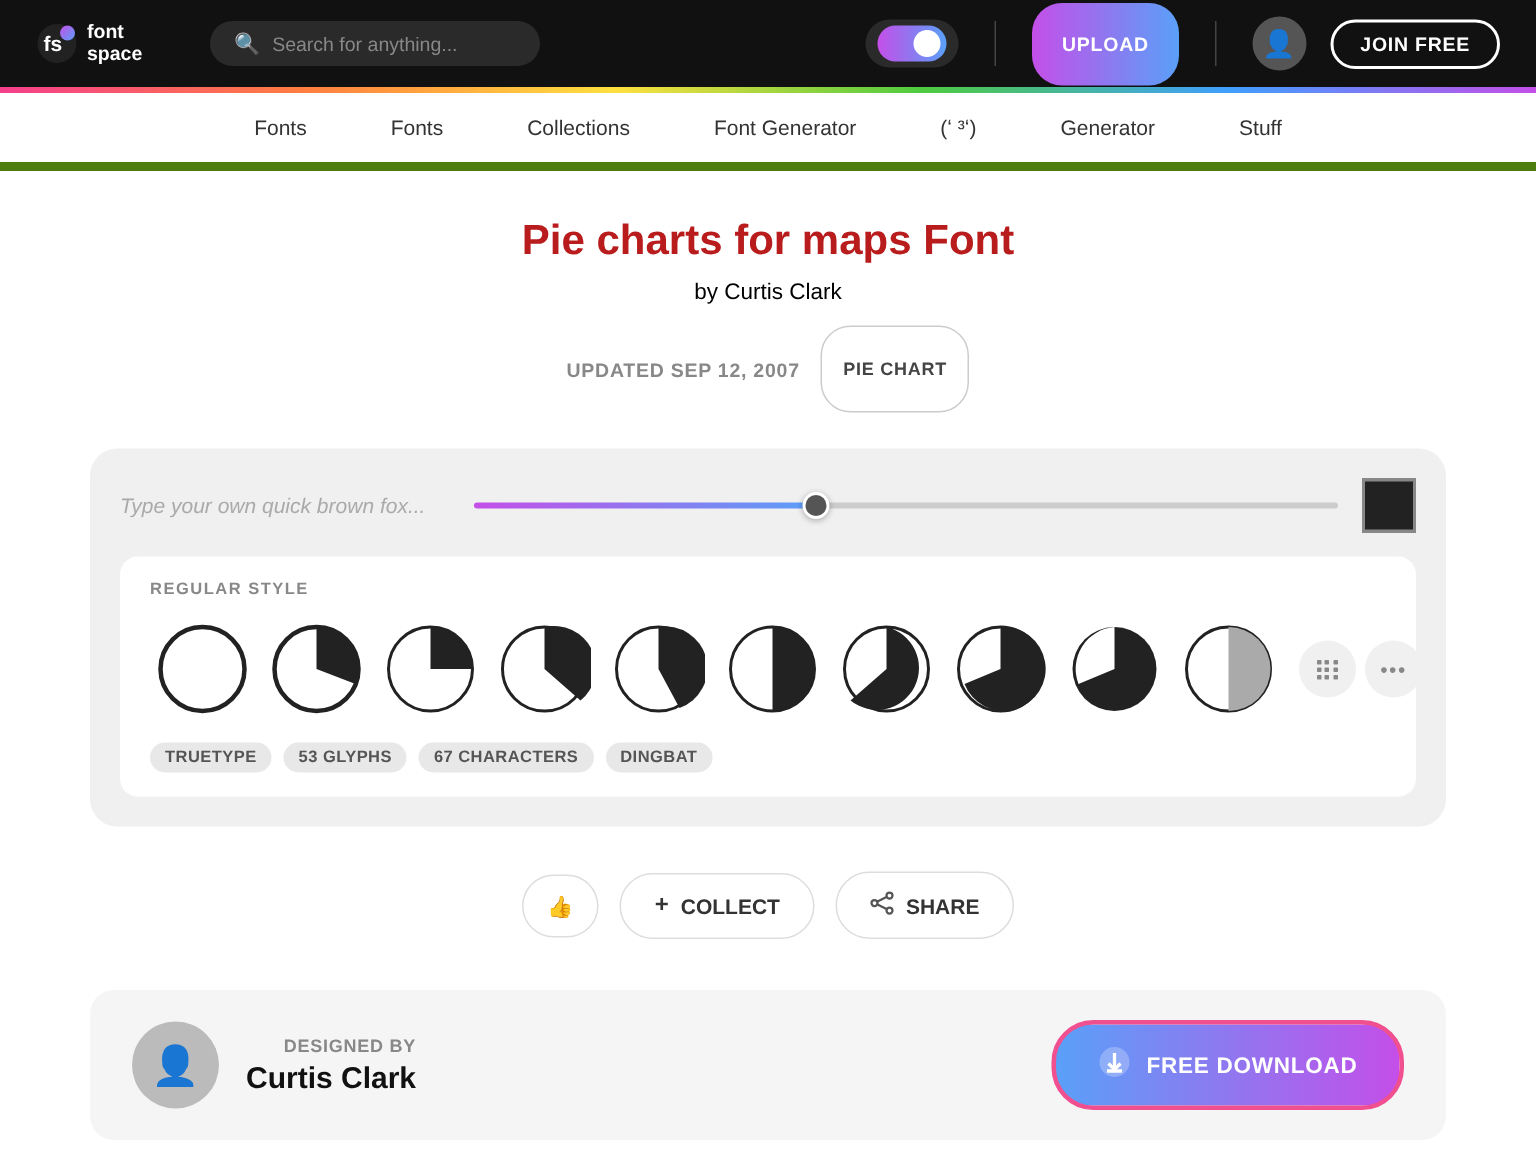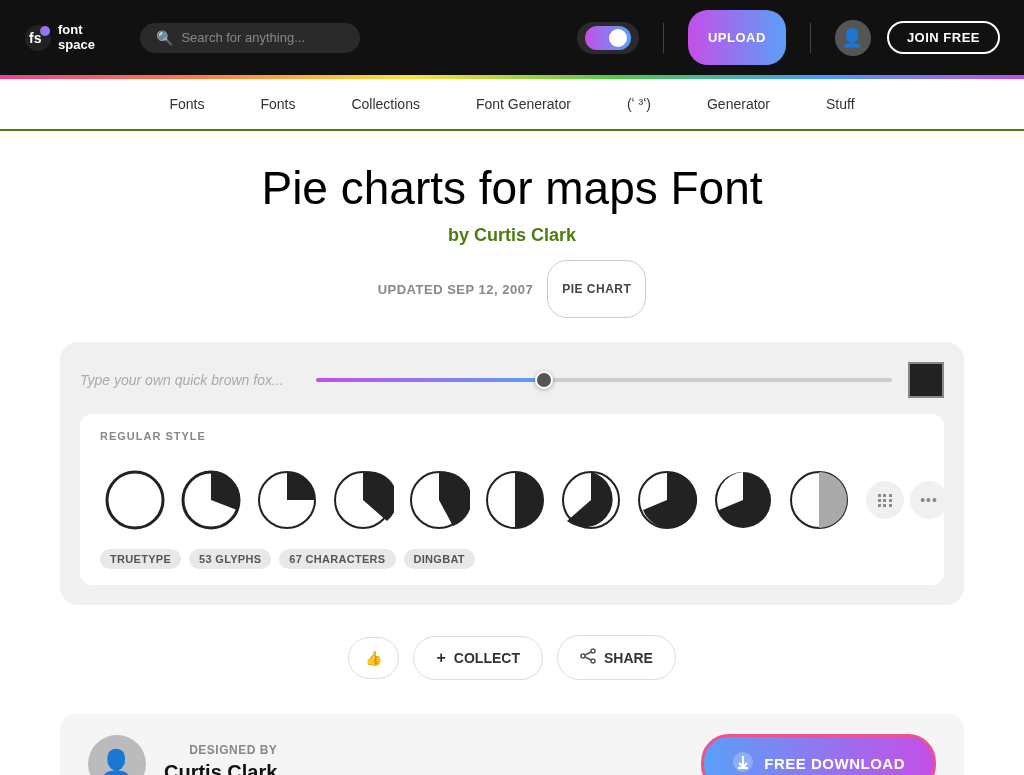--- a/index.html
+++ b/index.html
@@ -4,21 +4,21 @@
   <style>
     * { margin: 0; padding: 0; box-sizing: border-box; }
     body { font-family: 'Helvetica Neue', Arial, sans-serif; background: #fff; color: #222; width: 1024px; min-height: 775px; overflow-x: hidden; }
 
     
     .header {
       background: #111;
       display: flex;
       align-items: center;
       padding: 0 24px;
-      height: 75px;
+      height: 58px;
       gap: 16px;
     }
     .logo-area {
       display: flex;
       align-items: center;
       gap: 6px;
       min-width: 100px;
     }
     .logo-icon {
       width: 28px;
@@ -114,50 +114,49 @@
       background: linear-gradient(90deg, #f43f8c, #ff7e3f, #ffe03f, #4ecb3f, #3f9fff, #c44fe8);
     }
 
     
     .nav {
       display: flex;
       align-items: center;
       justify-content: center;
       gap: 0;
       padding: 0;
-      border-bottom: 2px solid #4d7c0f;
+      border-bottom: 6px solid #4d7c0f;
       height: 52px;
     }
     .nav-item {
       padding: 0 28px;
       font-size: 14px;
       color: #333;
       cursor: pointer;
       height: 52px;
       display: flex;
       align-items: center;
       font-weight: 500;
     }
 
     
     .main {
       padding: 30px 60px 40px;
       text-align: center;
     }
     .page-title {
-      font-size: 46px;
-      font-weight: 400;
+      font-size: 28px;
+      font-weight: 700;
+      color: #b91c1c;
+      margin-bottom: 10px;
+    }
+    .page-subtitle {
+      font-size: 15px;
       color: #000000;
-      margin-bottom: 10px;
-    }
-    .page-subtitle {
-      font-size: 18px;
-      color: #4d7c0f;
       margin-bottom: 14px;
-      font-weight: bold;
     }
     .meta-row {
       display: flex;
       align-items: center;
       justify-content: center;
       gap: 14px;
       margin-bottom: 24px;
     }
     .updated-text {
       font-size: 13px;
@@ -235,21 +234,21 @@
       background: #fff;
       border-radius: 12px;
       padding: 16px 20px;
     }
     .font-style-label {
       font-size: 11px;
       font-weight: 700;
       color: #888;
       letter-spacing: 1px;
       text-align: left;
-      margin-bottom: 23px;
+      margin-bottom: 12px;
     }
     .glyphs-row {
       display: flex;
       align-items: center;
       gap: 6px;
       margin-bottom: 14px;
     }
     .glyph-item {
       width: 70px;
       height: 70px;

